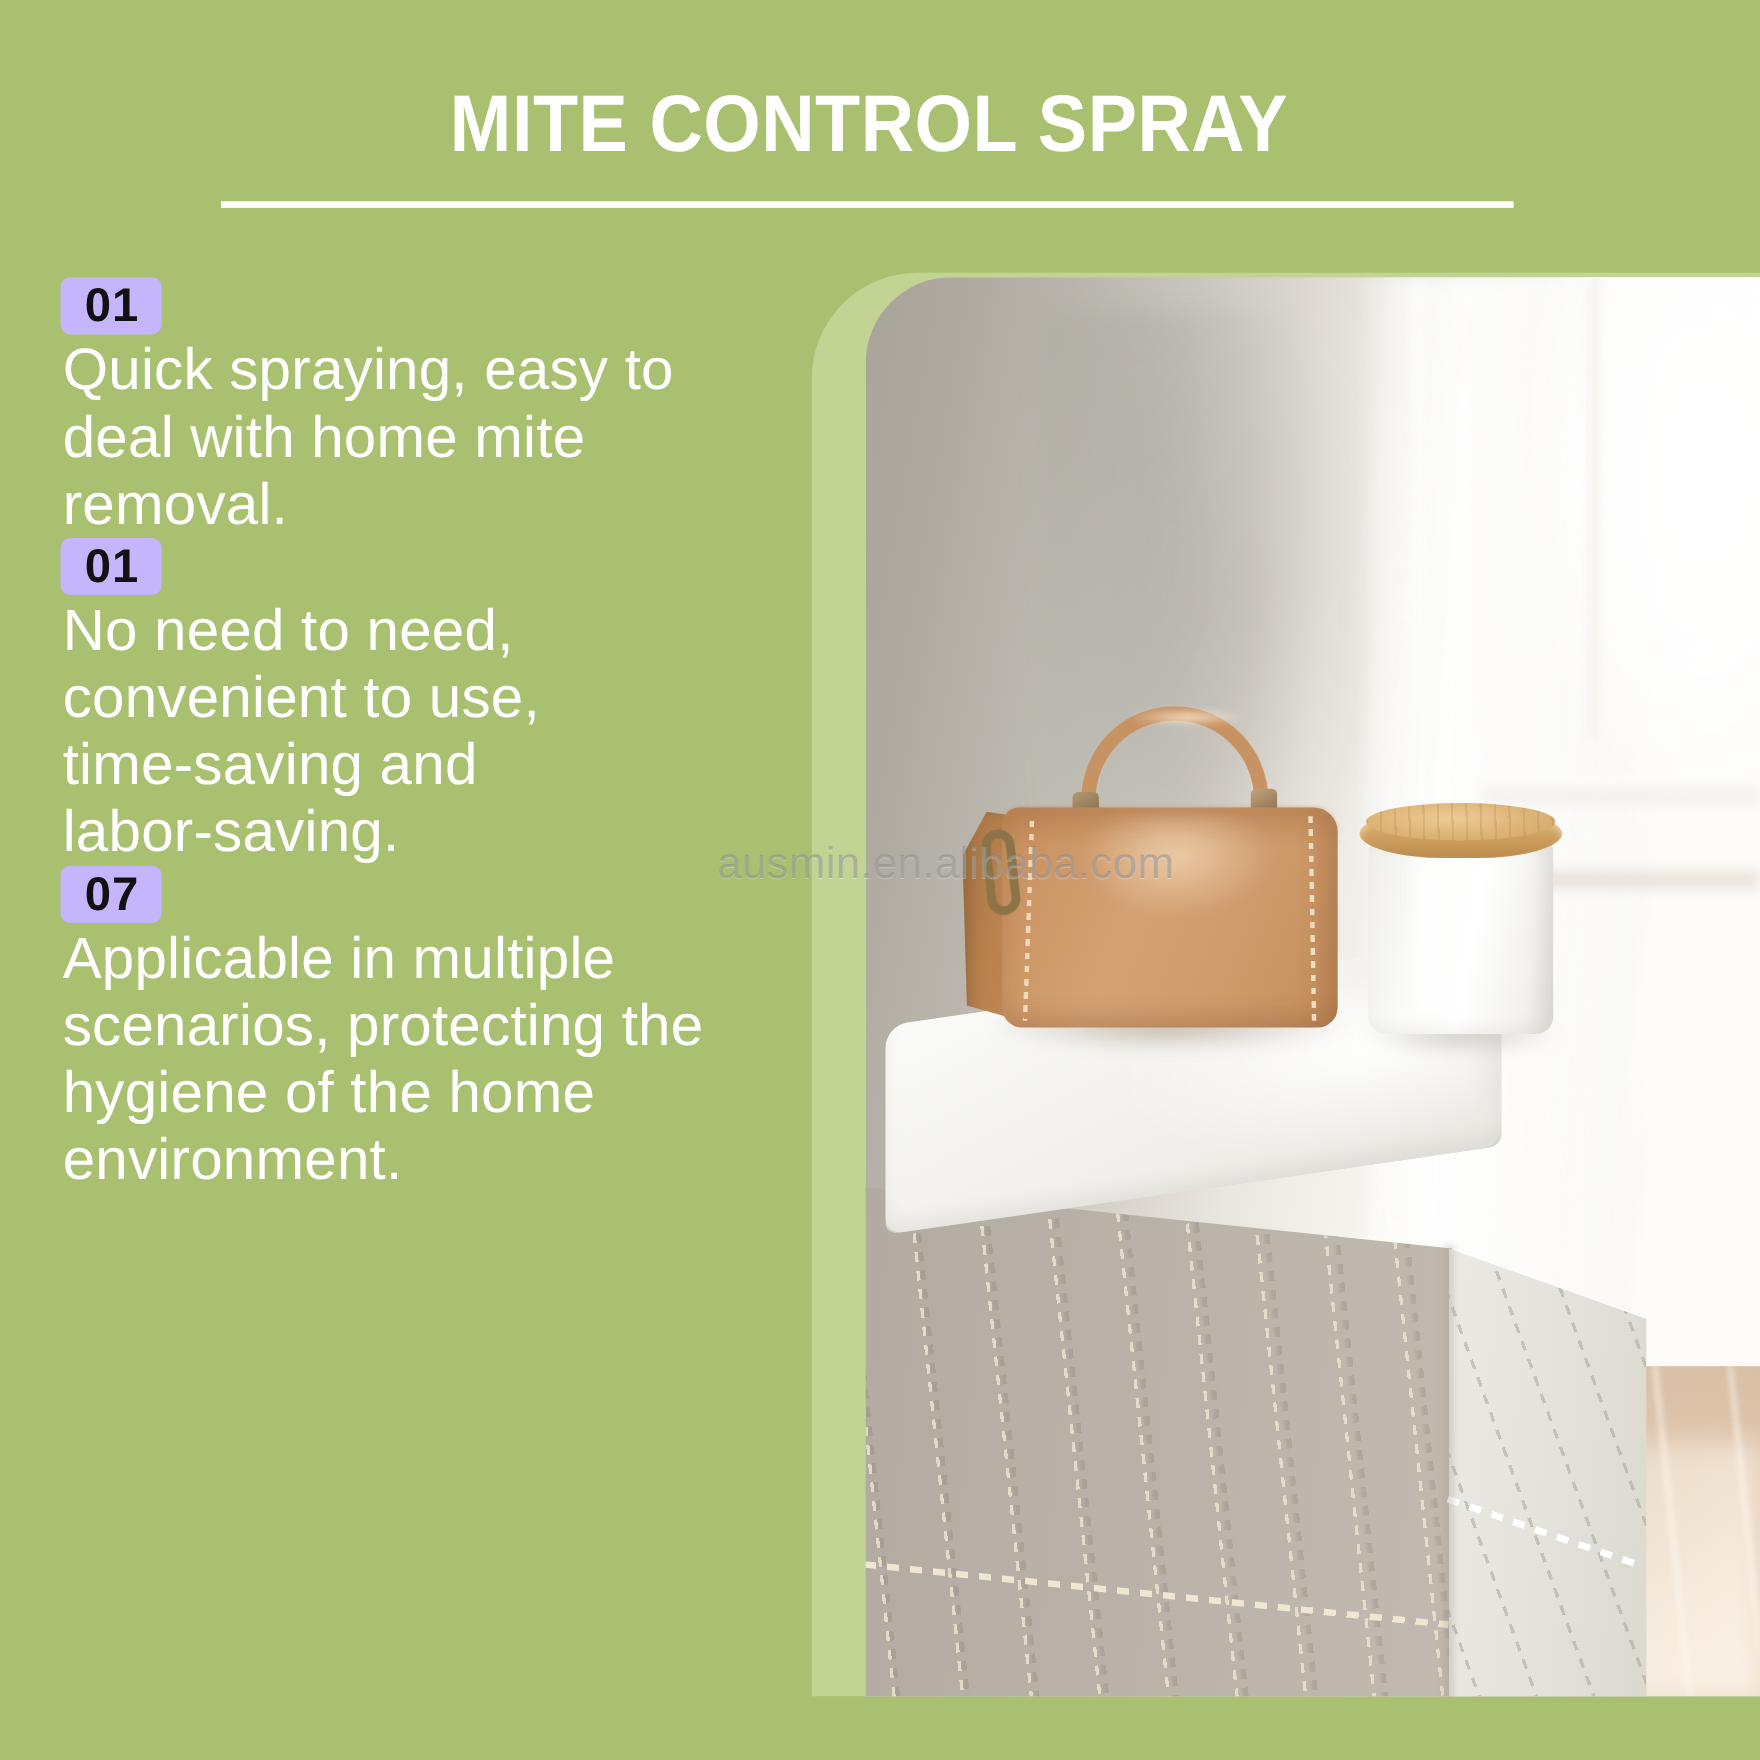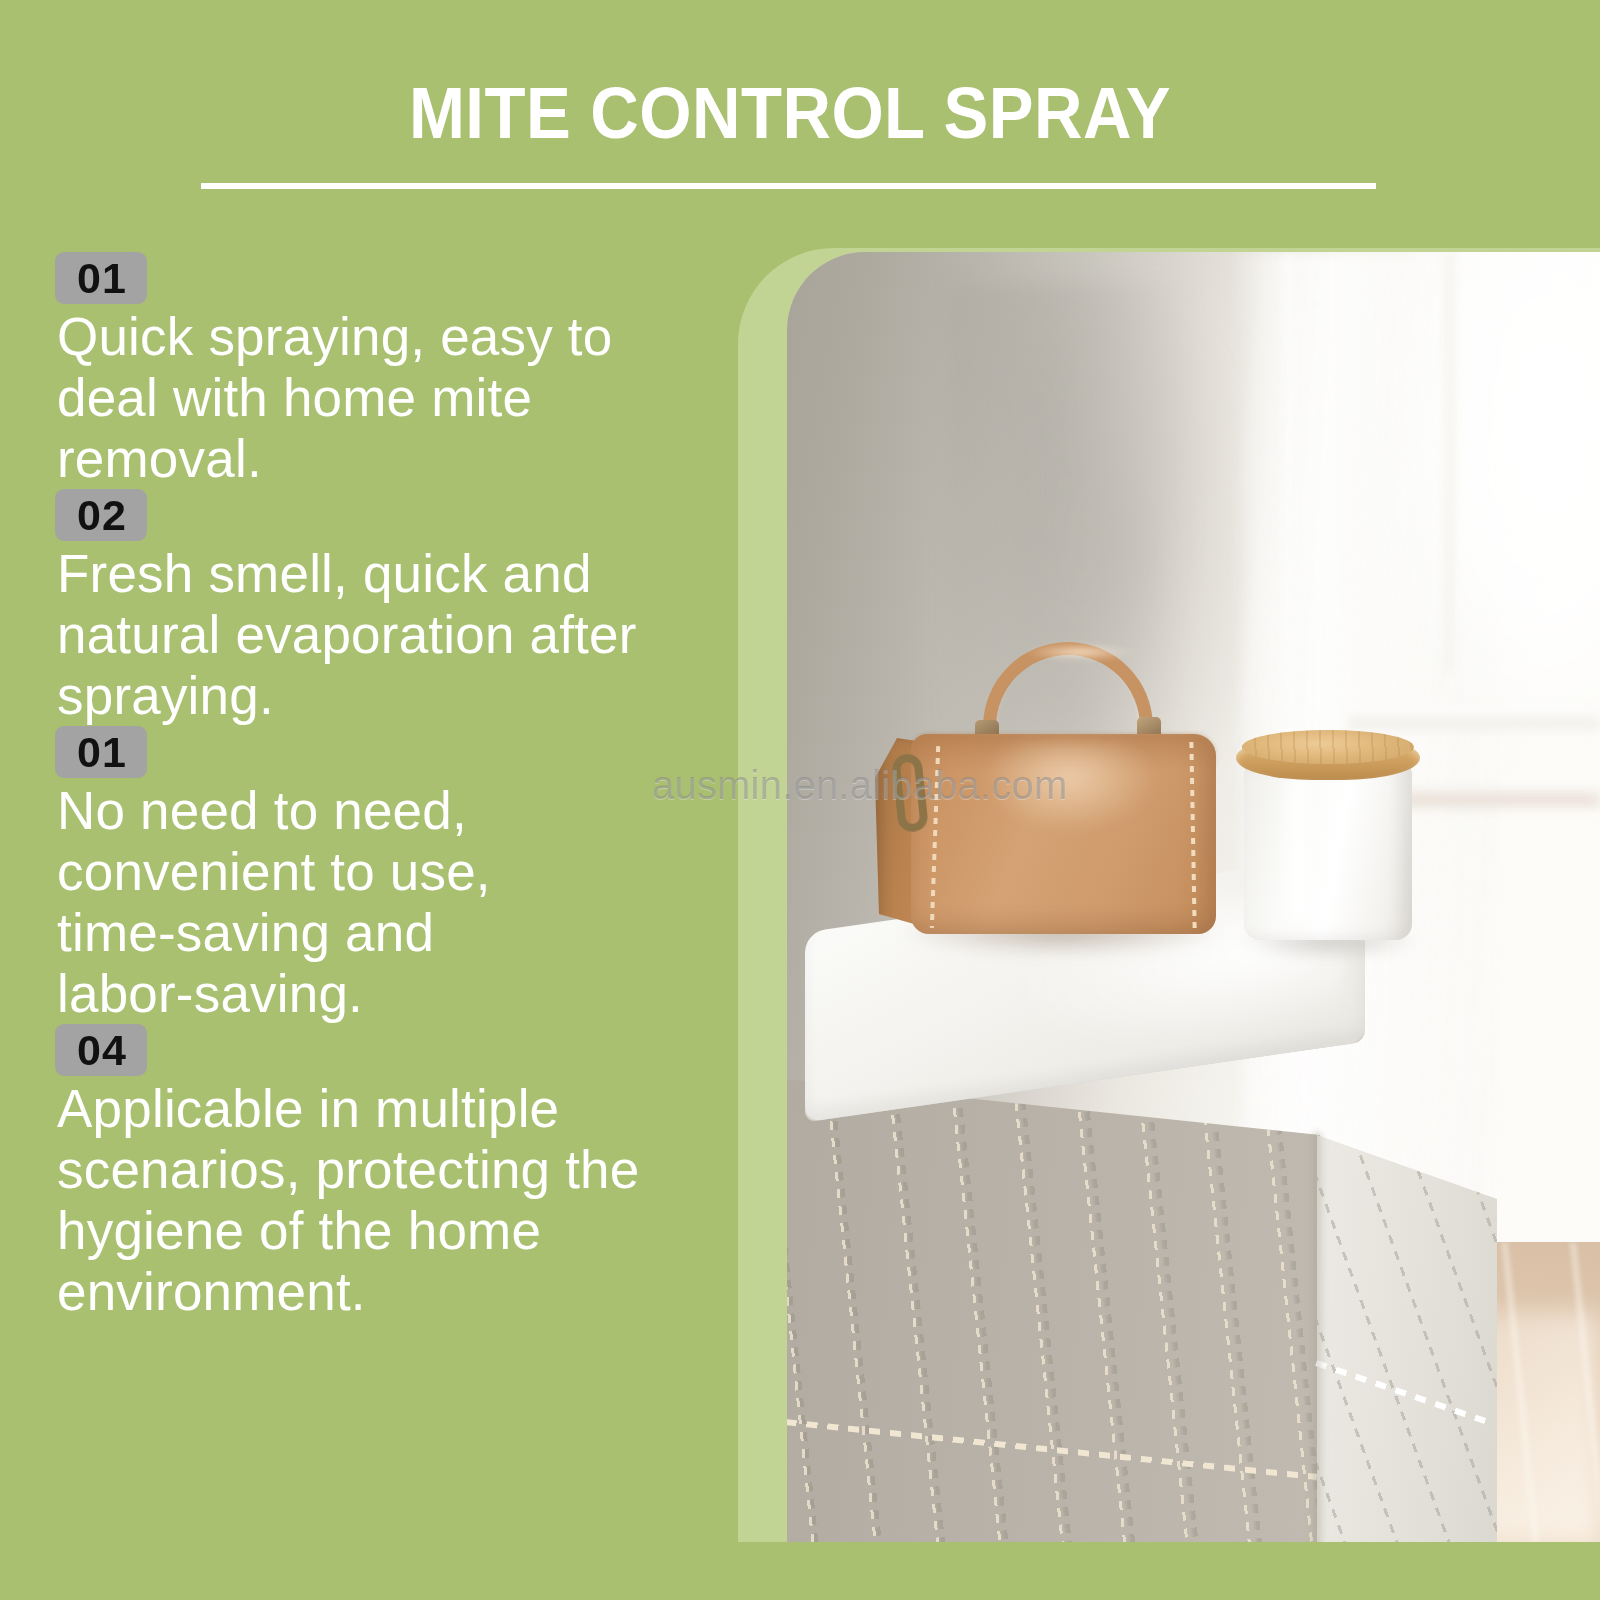--- a/index.html
+++ b/index.html
@@ -48,21 +48,21 @@
   
   .features {
     position: absolute;
     left: 55px;
     top: 252px;
     width: 700px;
   }
   .feature { position: relative; }
   .badge {
     display: inline-block;
-    background: #a3a3a3;
+    background: #c4b5fd;
     color: #111111;
     border-radius: 9px;
     font-family: "Liberation Sans Narrow", "Liberation Sans", sans-serif;
     font-weight: 700;
     font-size: 43px;
     line-height: 52px;
     height: 52px;
     padding: 0 20px 0 22px;
     letter-spacing: 1px;
   }
@@ -394,32 +394,28 @@
   <div class="title">MITE CONTROL SPRAY</div>
   <div class="title-rule"></div>
 
   <div class="features">
 
     <div class="feature f1">
       <div class="badge">01</div>
       <div class="feature-text">Quick spraying, easy to deal with home mite removal.</div>
     </div>
 
-    <div class="feature f2">
-      <div class="badge">02</div>
-      <div class="feature-text">Fresh smell, quick and natural evaporation after spraying.</div>
-    </div>
 
     <div class="feature f3">
       <div class="badge">01</div>
       <div class="feature-text">No need to need, convenient to use, time-saving and labor-saving.</div>
     </div>
 
     <div class="feature f4">
-      <div class="badge">04</div>
+      <div class="badge">07</div>
       <div class="feature-text">Applicable in multiple scenarios, protecting the hygiene of the home environment.</div>
     </div>
 
   </div>
 
   <div class="photo-underlay"></div>
 
   <div class="photo">
     <div class="bg-wall"></div>
     <div class="leaf-shadow"></div>

